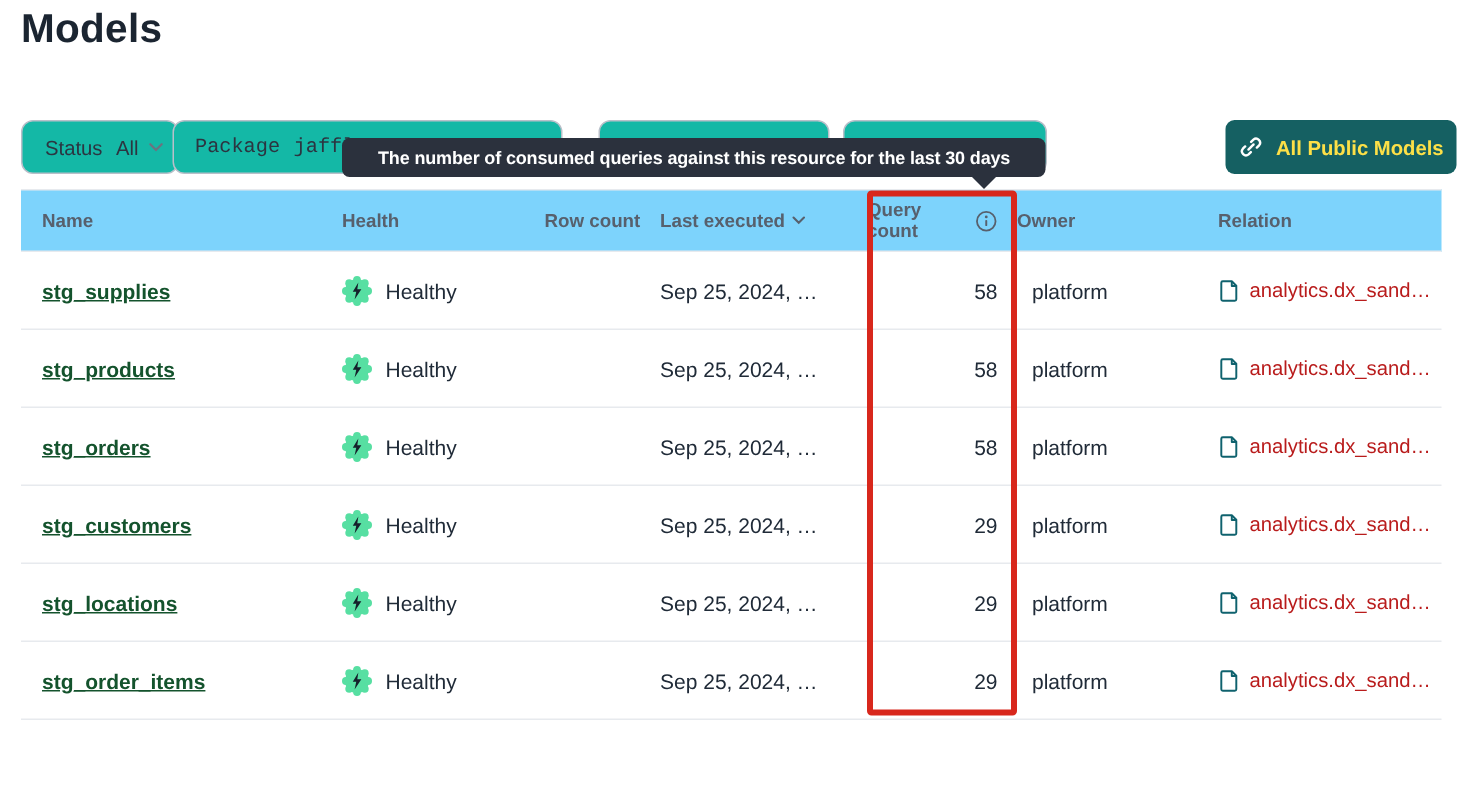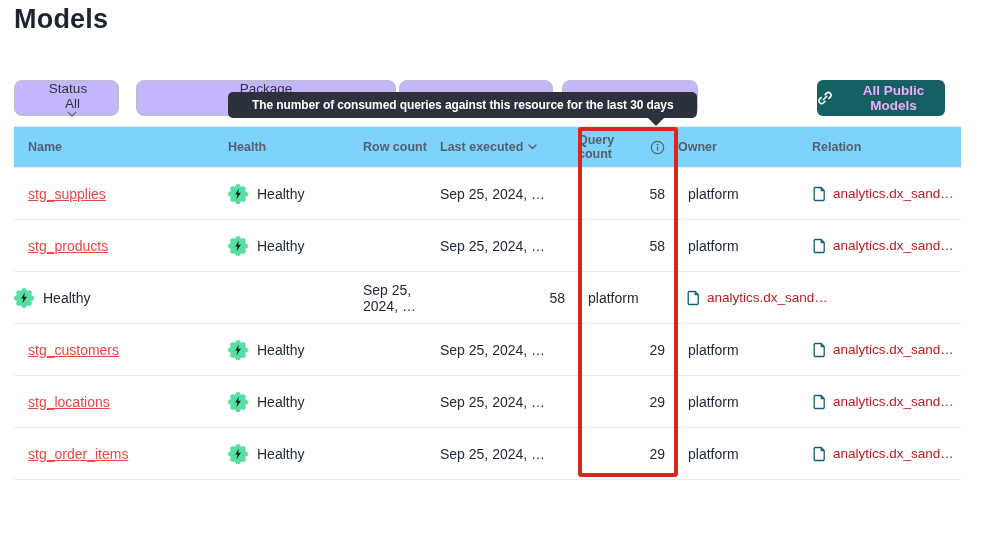--- a/index.html
+++ b/index.html
@@ -7,45 +7,45 @@
     width: 989px; height: 536px; background: #ffffff;
     font-family: "Liberation Sans", sans-serif; position: relative; overflow: hidden;
   }
   .page-title {
     position: absolute; left: 14px; top: 4px;
     font-size: 27px; font-weight: 600; color: #1b2531; letter-spacing: .2px;
   }
   
   .filter {
     position: absolute; top: 80px; height: 36px;
-    border: 1px solid #b9bfc9; border-radius: 8px; background: #c4b5fd;
+    border: 1px solid #b9bfc9; border-radius: 8px; background: #14b8a6;
     display: flex; align-items: center; font-size: 13.5px; color: #2c3541;
-    z-index: 1; cursor: pointer; flex-direction: column;
+    z-index: 1; cursor: pointer;
   }
   .filter .val { margin-left: 9px; }
   .filter .chev { margin-left: 7px; display: flex; }
   #f-status  { left: 14px;  width: 105px; padding: 0 12px 0 15px; }
-  #f-package { left: 136px; width: 260px; padding: 0 24px; }
+  #f-package { left: 115px; width: 260px; padding: 0 14px; font-family: Liberation Mono, monospace; }
   #f-three   { left: 399px; width: 154px; }
   #f-four    { left: 562px; width: 136px; justify-content: flex-end; padding-right: 12px; }
   
   .tooltip {
     position: absolute; left: 228px; top: 92px; height: 26px;
     display: flex; align-items: center; background: #2b313d; color: #ffffff;
     font-size: 12px; font-weight: 700; letter-spacing: -0.1px;
     padding: 0 24px; border-radius: 5px; white-space: nowrap; z-index: 10;
   }
   .tooltip::after {
     content: ""; position: absolute; top: 100%; left: 420px;
     border: 8px solid transparent; border-top-color: #2b313d; border-bottom-width: 0;
   }
   
   .btn-public {
-    position: absolute; left: 817px; top: 80px; width: 128px; height: 36px;
-    background: #156062; border: none; border-radius: 6px; color: #f0abfc;
+    position: absolute; left: 817px; top: 80px; width: 154px; height: 36px;
+    background: #156062; border: none; border-radius: 6px; color: #fde047;
     font-size: 13.5px; font-weight: 700; font-family: inherit;
     display: flex; align-items: center; justify-content: center; gap: 9px; cursor: pointer;
   }
   
   .models-table { position: absolute; left: 14px; top: 126px; width: 947px; }
   .grid {
     display: grid;
     grid-template-columns: 214px 135px 77px 138px 100px 126px 1fr;
     align-items: center;
   }
@@ -54,21 +54,21 @@
     border-top: 1px solid #e7eaee; border-bottom: 1px solid #e7eaee;
     color: #57606d; font-size: 12.5px; font-weight: 700;
   }
   .th-name  { padding-left: 14px; }
   .th-sort  { display: flex; align-items: center; gap: 5px; cursor: pointer; }
   .th-num   { display: flex; justify-content: flex-end; align-items: center; gap: 5px; padding-right: 13px; }
   .th-owner { }
   .th-rel   { padding-left: 8px; }
   .tr { height: 52px; border-bottom: 1px solid #e7eaee; font-size: 14px; color: #202b38; }
   .td-name { padding-left: 14px; }
-  a.model-link { color: #ef4444; font-weight: 400; text-decoration: underline; cursor: pointer; }
+  a.model-link { color: #14532d; font-weight: 700; text-decoration: underline; cursor: pointer; }
   .td-health { display: flex; align-items: center; gap: 9px; text-align: right; }
   .td-num  { text-align: right; padding-right: 13px; }
   .td-owner { padding-left: 10px; }
   .td-rel { display: flex; align-items: center; gap: 7px; padding-left: 8px; font-size: 13.5px; }
   a.relation-link { color: #b91c1c; text-decoration: none; cursor: pointer; }
   
   .redbox {
     position: absolute; left: 578px; top: 127px; width: 100px; height: 350px;
     border: 4px solid #d8271c; border-radius: 3px; z-index: 8; pointer-events: none;
   }
@@ -216,20 +216,23 @@
         <svg width="14" height="16" viewBox="0 0 14 16" fill="none" stroke="#0f626e" stroke-width="1.3" stroke-linejoin="round">
           <path d="M3.2 1.5 h6 l3 3 v9 a1 1 0 0 1 -1 1 h-8 a1 1 0 0 1 -1 -1 v-11 a1 1 0 0 1 1 -1 Z"></path>
           <path d="M9.2 1.7 V4.7 H12.1"></path>
         </svg>
       </span>
       <a class="relation-link">analytics.dx_sand…</a>
     </div>
   </div>
 
   <div class="tr grid">
+    <div class="td-name">
+      <a class="model-link">stg_orders</a>
+    </div>
     <div class="td-health">
       <span class="icon">
         <svg width="20" height="20" viewBox="0 0 20 20">
           <g fill="#57dfa2">
             <circle cx="10" cy="10" r="8"></circle>
             <circle cx="17.4" cy="10" r="2.6"></circle>
                 <circle cx="15.2" cy="15.2" r="2.6"></circle>
             <circle cx="10" cy="17.4" r="2.6"></circle>
                 <circle cx="4.8" cy="15.2" r="2.6"></circle>
             <circle cx="2.6" cy="10" r="2.6"></circle>

